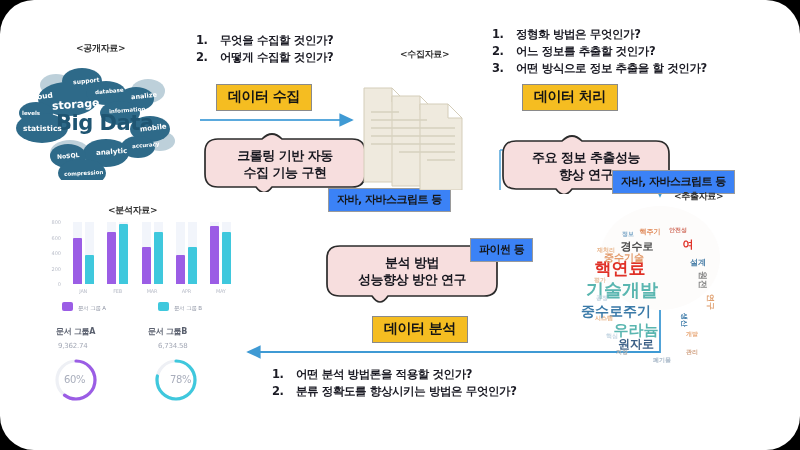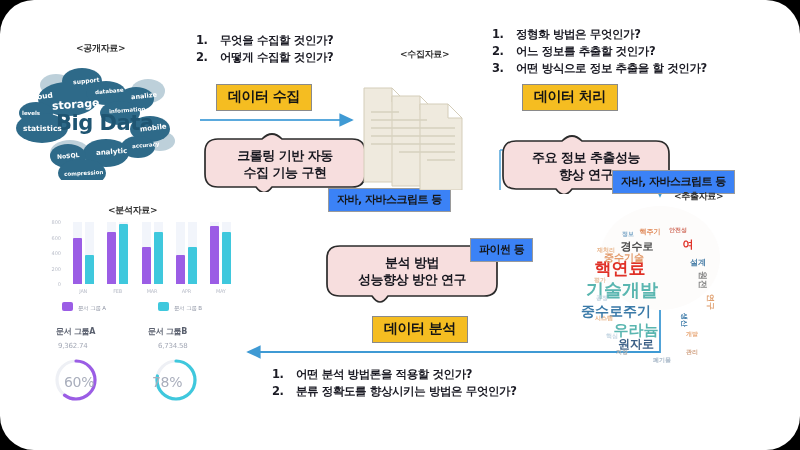--- a/index.html
+++ b/index.html
@@ -65,21 +65,21 @@
 
   
   .axlabel { position: absolute; font-size: 5px; color: #b9bdc9; text-align: right; }
   .xlabel  { position: absolute; font-size: 5px; color: #b9bdc9; text-align: center; width: 30px; letter-spacing: -0.2px;}
   .barbg   { position: absolute; background: #f2f5fb; }
   .bar     { position: absolute; border-radius: 1px 1px 0 0; }
   .legkey  { position: absolute; width: 11px; height: 9px; border-radius: 2px; }
   .legtxt  { position: absolute; font-size: 5.5px; color: #8d93a3; letter-spacing: -0.2px; white-space: nowrap;}
   .kpiname { position: absolute; font-size: 8px; color: #5b616f; font-weight: bold; letter-spacing: -0.3px; white-space:nowrap;}
   .kpival  { position: absolute; font-size: 7px; color: #a4a9b6; letter-spacing: -0.2px; white-space:nowrap;}
-  .donutpct{ position: absolute; font-size: 14px; color: #a9aebc; letter-spacing: -0.3px;}
+  .donutpct{ position: absolute; font-size: 10px; color: #a9aebc; letter-spacing: -0.3px;}
 
   
   .wc { position: absolute; font-weight: bold; white-space: nowrap; }
 </style>
 </head>
 <body>
 
 <div id="canvas">
 
   <svg class="abs" style="left:0;top:0;width:800px;height:450px;">
@@ -307,21 +307,21 @@
         <circle cx="24" cy="24" r="19" fill="none" stroke="#eef0f5" stroke-width="3.2"></circle>
         <circle cx="24" cy="24" r="19" fill="none" stroke="#9b5de5" stroke-width="3.2" stroke-linecap="round" stroke-dasharray="71.62831250184728 119.38052083641213" transform="rotate(-90 24 24)"></circle>
       </svg>
       <div class="donutpct" style="left: 20px; top: 48px;">60%</div>
       <div class="kpiname" style="left: 104px; top: 0px;">문서 그룹B</div>
       <div class="kpival" style="left: 114px; top: 16px;">6,734.58</div>
       <svg width="48" height="48" style="position: absolute; left: 108px; top: 30px;">
         <circle cx="24" cy="24" r="19" fill="none" stroke="#eef0f5" stroke-width="3.2"></circle>
         <circle cx="24" cy="24" r="19" fill="none" stroke="#3fc8dd" stroke-width="3.2" stroke-linecap="round" stroke-dasharray="93.11680625240146 119.38052083641213" transform="rotate(-90 24 24)"></circle>
       </svg>
-      <div class="donutpct" style="left: 108px; top: 48px;">78%</div>
+      <div class="donutpct" style="left: 126px; top: 48px;">78%</div>
     </div>
 
   <div class="abs" style="left:324px; top:244px; width:176px; height:62px;">
     <svg style="position:absolute;left:0;top:0;width:176px;height:66px;">
       <path d="M3,14 Q3,2 16,2 L160,2 Q173,2 173,14 L173,40
                Q173,52 160,52 L64,52 Q56,64 48,52 L16,52 Q3,52 3,40 Z" fill="#f7dede" stroke="#2b2b2b" stroke-width="1.7" stroke-linejoin="round"></path>
     </svg>
     <div class="abs" style="left:0;top:10px;width:176px;text-align:center;font-weight:bold;font-size:13px;color:#17171f;letter-spacing:-0.5px;line-height:17px;">
       <div>분석 방법</div>
       <div>성능향상 방안 연구</div>

